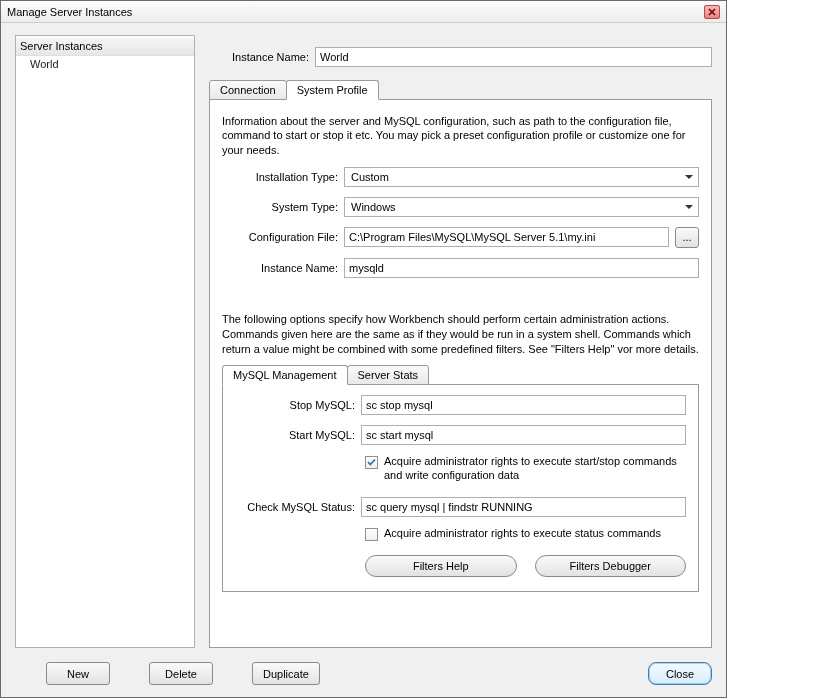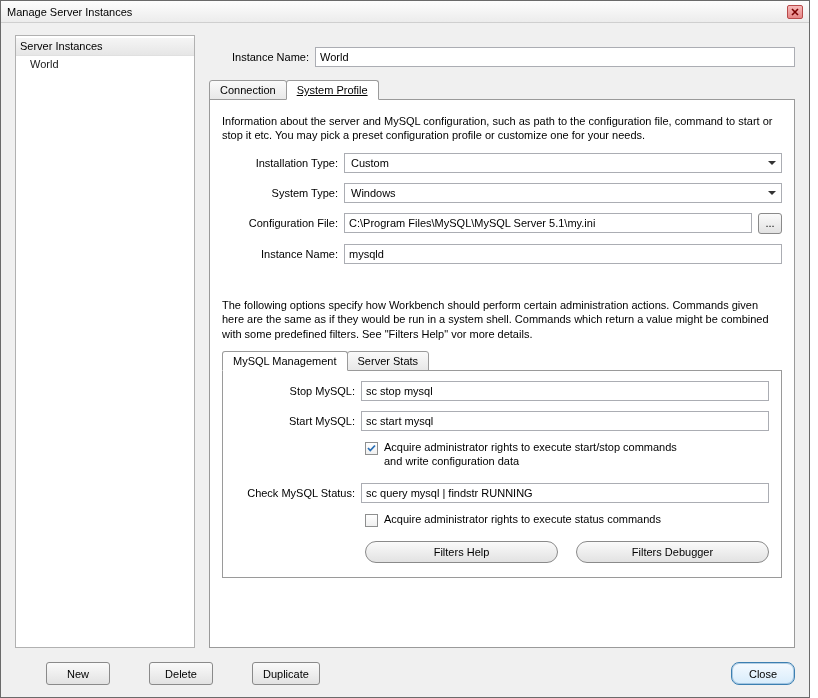--- a/index.html
+++ b/index.html
@@ -4,21 +4,21 @@
   <style>
     * { box-sizing: border-box; }
     html, body {
       margin: 0; padding: 0;
       font-family: Tahoma, "Segoe UI", Verdana, sans-serif;
       font-size: 11px;
       color: #000;
       background: #fff;
     }
     .window {
-      width: 810px; height: 698px;
+      width: 727px; height: 698px;
       border: 1px solid #6a6a6a;
       background: #f0f0f0;
       display: flex; flex-direction: column;
       position: relative;
     }
     .titlebar {
       height: 22px;
       background: linear-gradient(#fdfdfd,#ececec);
       border-bottom: 1px solid #cfcfcf;
       display: flex; align-items: center;
@@ -91,21 +91,20 @@
       margin-right: -1px;
       border-top-left-radius: 3px; border-top-right-radius: 3px;
       position: relative;
       cursor: default;
       top: 1px;
     }
     .tab.active {
       background: #fff;
       border-bottom-color: #fff;
       z-index: 2;
-      text-decoration: underline;
     }
     .panel {
       flex: 1;
       background: #fff;
       border: 1px solid #9a9a9a;
       padding: 10px 12px;
       display: flex; flex-direction: column;
       overflow: hidden;
     }
     .info-text {

